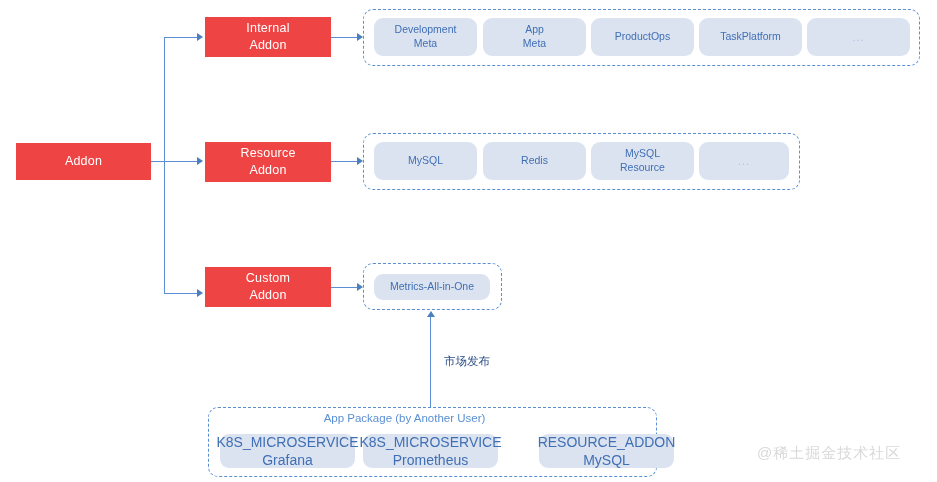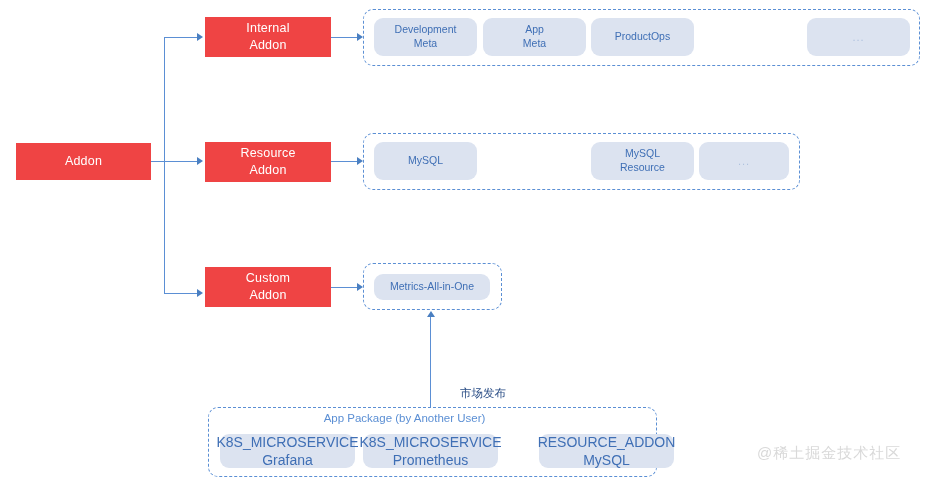--- a/index.html
+++ b/index.html
@@ -166,52 +166,58 @@
     <div>
       <div>App</div>
       <div>Meta</div>
     </div>
   </div>
 
   <div class="pill" style="left:591px; top:18px; width:103px; height:38px;">
     <span>ProductOps</span>
   </div>
 
+  <div class="pill" style="left:699px; top:18px; width:103px; height:38px;">
+    <span>TaskPlatform</span>
+  </div>
 
   <div class="pill muted" style="left:807px; top:18px; width:103px; height:38px;">
     <span>...</span>
   </div>
 
   <div class="dash-group" style="left:363px; top:133px; width:437px; height:57px;"></div>
 
   <div class="pill" style="left:374px; top:142px; width:103px; height:38px;">
     <span>MySQL</span>
   </div>
 
+  <div class="pill" style="left:483px; top:142px; width:103px; height:38px;">
+    <span>Redis</span>
+  </div>
 
   <div class="pill" style="left:591px; top:142px; width:103px; height:38px;">
     <div>
       <div>MySQL</div>
       <div>Resource</div>
     </div>
   </div>
 
   <div class="pill muted" style="left:699px; top:142px; width:90px; height:38px;">
     <span>...</span>
   </div>
 
   <div class="dash-group" style="left:363px; top:263px; width:139px; height:47px;"></div>
 
   <div class="pill" style="left:374px; top:274px; width:116px; height:26px;">
     <span>Metrics-All-in-One</span>
   </div>
 
   <div class="line-v" style="left:430px; top:317px; height:90px;"></div>
   <div class="arrow-u" style="left:427px; top:311px;"></div>
-  <div class="edge-label" style="left:460px; top:354px;margin-top:32px;">市场发布</div>
+  <div class="edge-label" style="left:444px; top:354px;">市场发布</div>
 
   <div class="dash-group" style="left:208px; top:407px; width:449px; height:70px;"></div>
 
   <div class="group-title" style="left:208px; top:412px; width:393px;">App Package (by Another User)</div>
 
   <div class="pill wide-label" style="left:220px; top:434px; width:135px; height:34px;">
     <div>
       <div>K8S_MICROSERVICE</div>
       <div>Grafana</div>
     </div>

